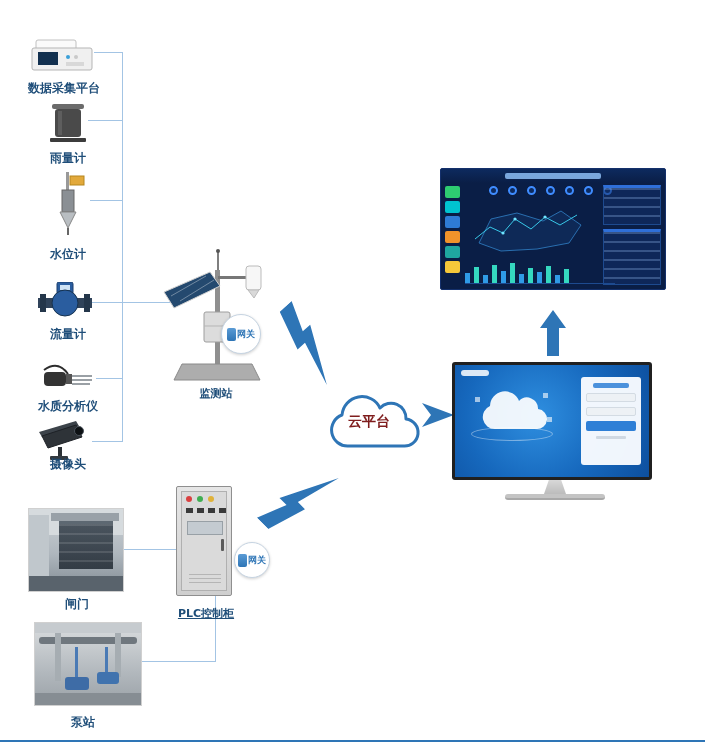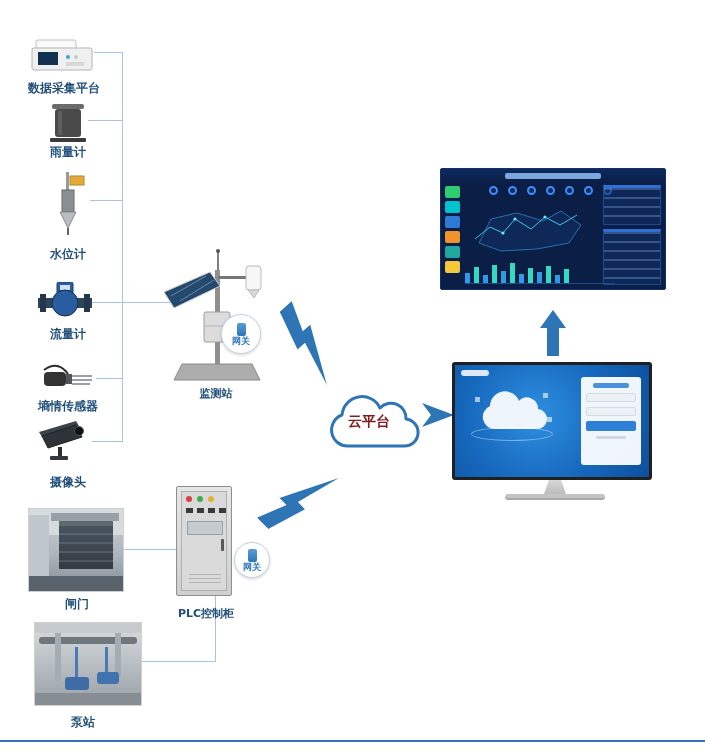--- a/index.html
+++ b/index.html
@@ -5,21 +5,21 @@
 <style>
   * { box-sizing: border-box; margin: 0; padding: 0; }
   html,body { width:705px; height:755px; background:#fff; font-family:"DejaVu Sans",sans-serif; }
   #canvas { position:relative; width:705px; height:755px; background:#fff; overflow:hidden; }
   .abs { position:absolute; }
   .label { position:absolute; font-weight:bold; color:#1F4E79; text-align:center; white-space:nowrap; font-size:12px; }
   .label.md { font-size:11px; }
   .label.lg { font-size:14px; }
   .line { position:absolute; background:#A3C4E4; }
   .badge { position:absolute; border-radius:50%; background:#fff; border:1px solid #c6d4e2;
-           box-shadow:0 1px 3px rgba(0,0,0,.18); display:flex; flex-direction:column;
+           box-shadow:0 1px 3px rgba(0,0,0,.18); display:flex; flex-direction:row;
            align-items:center; justify-content:center; gap:1px; z-index:5; }
   .badge .dev { width:9px; height:13px; border-radius:2px; background:linear-gradient(180deg,#5a9bd5,#2e75b6); }
   .badge .txt { font-size:9px; color:#2E75B6; font-weight:bold; line-height:1; }
   
   .plc { position:absolute; left:176px; top:486px; width:56px; height:110px;
          background:linear-gradient(180deg,#e6e6e6,#cfcfcf); border:1px solid #8f8f8f; border-radius:2px; }
   .plc-door { position:absolute; inset:4px; border:1px solid #b0b0b0; background:#dadada; }
   .plc-lights { position:absolute; left:9px; top:9px; display:flex; gap:5px; }
   .plc-lights i { width:6px; height:6px; border-radius:50%; display:block; }
   .plc-squares { position:absolute; left:9px; top:21px; display:flex; gap:4px; }
@@ -111,21 +111,21 @@
     <rect x="36" y="24" width="18" height="4" fill="#d8d8d8"></rect>
   </svg>
   <div class="label" style="left:24px;top:80px;width:80px;">数据采集平台</div>
 
   <svg class="abs" style="left:48px;top:102px;" width="40" height="42">
     <rect x="4" y="2" width="32" height="5" rx="2" fill="#6b6b6b"></rect>
     <rect x="7" y="7" width="26" height="28" rx="3" fill="#4a4a4a"></rect>
     <rect x="10" y="9" width="4" height="24" fill="#5e5e5e"></rect>
     <rect x="2" y="36" width="36" height="4" rx="1" fill="#3c3c3c"></rect>
   </svg>
-  <div class="label" style="left:36px;top:144px;width:64px;">雨量计</div>
+  <div class="label" style="left:36px;top:150px;width:64px;">雨量计</div>
 
   <svg class="abs" style="left:46px;top:170px;" width="44" height="68">
     <rect x="20" y="2" width="3" height="18" fill="#999"></rect>
     <rect x="24" y="6" width="14" height="9" fill="#e2a93b" stroke="#b5861f"></rect>
     <rect x="16" y="20" width="12" height="22" fill="#8a8f94" stroke="#666"></rect>
     <polygon points="14,42 30,42 22,58" fill="#b9bec2" stroke="#888"></polygon>
     <rect x="21" y="58" width="2" height="7" fill="#666"></rect>
   </svg>
   <div class="label" style="left:36px;top:246px;width:64px;">水位计</div>
 
@@ -140,30 +140,30 @@
   <div class="label" style="left:36px;top:326px;width:64px;">流量计</div>
 
   <svg class="abs" style="left:38px;top:362px;" width="58" height="34">
     <path d="M6,8 q14,-10 24,4" stroke="#2c2c2c" fill="none" stroke-width="2"></path>
     <rect x="6" y="10" width="22" height="14" rx="4" fill="#333"></rect>
     <rect x="28" y="12" width="6" height="10" fill="#555"></rect>
     <rect x="34" y="13" width="20" height="2" fill="#9aa0a5"></rect>
     <rect x="34" y="17" width="20" height="2" fill="#9aa0a5"></rect>
     <rect x="34" y="21" width="18" height="2" fill="#9aa0a5"></rect>
   </svg>
-  <div class="label" style="left:28px;top:398px;width:80px;">墒情传感器</div>
+  <div class="label" style="left:28px;top:398px;width:80px;">水质分析仪</div>
 
   <svg class="abs" style="left:34px;top:416px;" width="58" height="50">
     <polygon points="5,16 42,5 45,10 8,21" fill="#3c434a"></polygon>
     <polygon points="8,20 42,9 48,21 14,32" fill="#2e3338" stroke="#1d2126"></polygon>
     <circle cx="45" cy="15" r="4.5" fill="#0d1114" stroke="#4a525a"></circle>
     <rect x="24" y="31" width="4" height="9" fill="#2c3136"></rect>
     <rect x="16" y="40" width="18" height="4" rx="1" fill="#343a40"></rect>
   </svg>
-  <div class="label" style="left:36px;top:474px;width:64px;">摄像头</div>
+  <div class="label" style="left:36px;top:456px;width:64px;">摄像头</div>
 
   <svg class="abs" style="left:148px;top:246px;" width="130" height="142">
     <line x1="70" y1="6" x2="70" y2="26" stroke="#555" stroke-width="1.5"></line>
     <circle cx="70" cy="5" r="2" fill="#555"></circle>
     <rect x="67" y="24" width="5" height="98" fill="#8f8f8f"></rect>
     <rect x="70" y="30" width="30" height="3" fill="#777"></rect>
     <polygon points="16,46 62,26 72,40 26,62" fill="#24496f" stroke="#d0d0d0"></polygon>
     <line x1="32" y1="55" x2="66" y2="34" stroke="rgba(255,255,255,.35)"></line>
     <line x1="23" y1="50" x2="58" y2="30" stroke="rgba(255,255,255,.35)"></line>
     <rect x="98" y="20" width="15" height="24" rx="3" fill="#f7f7f7" stroke="#bbb"></rect>
@@ -208,21 +208,21 @@
     <div class="plc-squares">
       <i></i>
         <i></i>
         <i></i>
         <i></i>
     </div>
     <div class="plc-meter"></div>
     <div class="plc-handle"></div>
     <div class="plc-vents"></div>
   </div>
-  <div class="label md" style="left:168px;top:606px;width:76px;">PLC控制柜</div>
+  <div class="label md" style="left:168px;top:606px;width:76px;text-decoration:underline;">PLC控制柜</div>
 
   <div class="badge" style="left:234px;top:542px;width:36px;height:36px;">
     <span class="dev"></span>
     <span class="txt">网关</span>
   </div>
 
   <div class="photo gate">
     <div class="farwall"></div>
     <div class="beam"></div>
     <div class="panel"></div>

